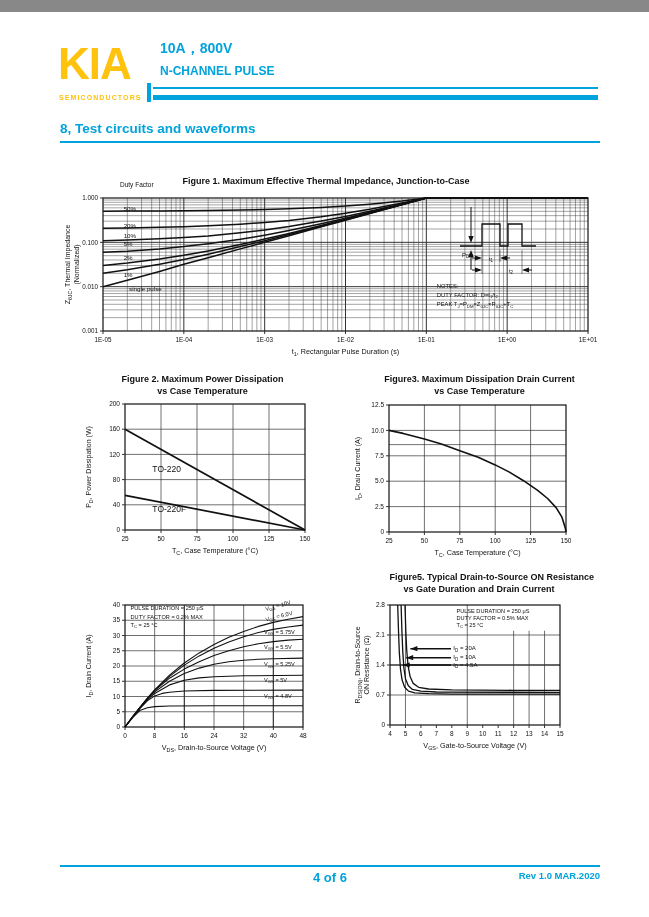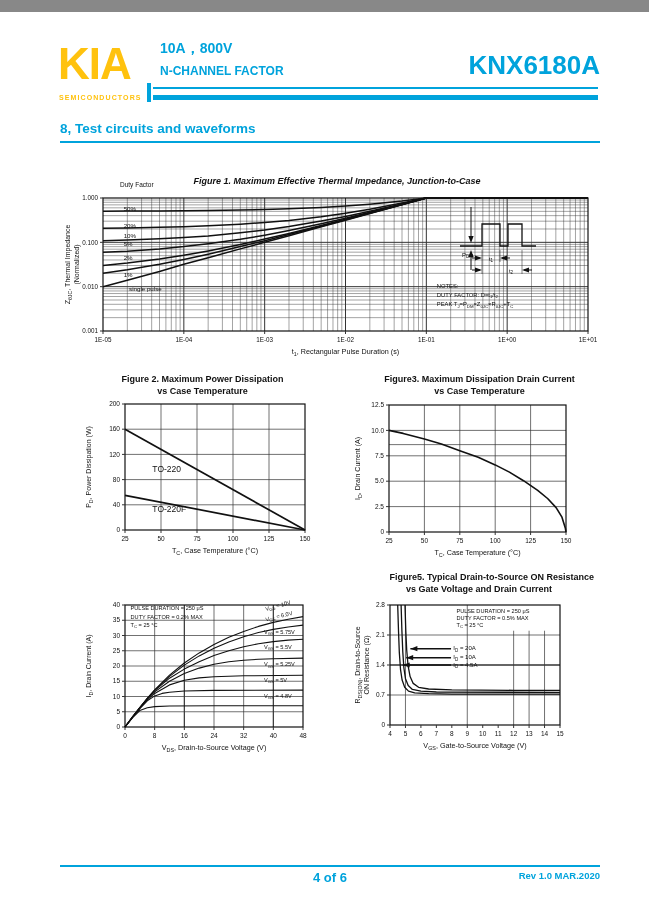--- a/index.html
+++ b/index.html
@@ -14,21 +14,21 @@
   .hdr-line-thin{left:153px;top:75px;width:445px;height:2px;background:var(--accent);}
   .hdr-line-thick{left:153px;top:83px;width:445px;height:5px;background:var(--accent);}
   .hdr-sub1{left:160px;top:28px;font-size:14px;font-weight:bold;color:var(--accent);}
   .hdr-sub2{left:160px;top:52px;font-size:12px;font-weight:bold;color:var(--accent);}
   .part-number{left:340px;top:38px;width:260px;text-align:right;font-size:26px;font-weight:600;color:var(--accent);}
   
   .section-title{left:60px;top:109px;font-size:13.5px;font-weight:bold;color:var(--accent);}
   .section-rule{left:60px;top:129px;width:540px;height:2px;background:var(--accent);}
   
   .ftitle{font-weight:bold;font-size:9px;color:#111;text-align:center;}
-  .fig1-title{left:67px;top:164px;width:540px;font-style:italic;}
+  .fig1-title{left:56px;top:164px;width:540px;}
   .duty-factor{left:120px;top:169px;font-size:6.5px;color:#111;}
   .fig2-t1{left:75px;top:362px;width:255px;}
   .fig2-t2{left:75px;top:374px;width:255px;}
   .fig3-t1{left:352px;top:362px;width:255px;}
   .fig3-t2{left:352px;top:374px;width:255px;}
   .fig4-t1{left:75px;top:566px;width:255px;}
   .fig5-t1{left:332px;top:560px;width:262px;text-align:right;}
   .fig5-t2{left:348px;top:572px;width:262px;}
   
   .svg1{left:60px;top:162px;} .svg2{left:75px;top:384px;} .svg3{left:352px;top:384px;}
@@ -43,22 +43,21 @@
 <body>
 
 <div class="page">
 
   <div class="abs kia-logo">KIA</div>
   <div class="abs kia-sub">SEMICONDUCTORS</div>
   <div class="abs hdr-vbar"></div>
   <div class="abs hdr-line-thin"></div>
   <div class="abs hdr-line-thick"></div>
   <div class="abs hdr-sub1">10A，800V</div>
-  <div class="abs hdr-sub2">N-CHANNEL FACTOR</div>
-  <div class="abs part-number">KNX6180A</div>
+  <div class="abs hdr-sub2">N-CHANNEL PULSE</div>
 
   <div class="abs section-title">8, Test circuits and waveforms</div>
   <div class="abs section-rule"></div>
 
   <div class="abs ftitle fig1-title">Figure 1. Maximum Effective Thermal Impedance, Junction-to-Case</div>
   <div class="abs duty-factor">Duty Factor</div>
   <svg class="abs svg1" width="540" height="186">
       <line x1="67.33325798283848" y1="24" x2="67.33325798283848" y2="157" stroke="#333" stroke-width="0.45"></line>
       <line x1="81.56730142317272" y1="24" x2="81.56730142317272" y2="157" stroke="#333" stroke-width="0.45"></line>
       <line x1="91.66651596567695" y1="24" x2="91.66651596567695" y2="157" stroke="#333" stroke-width="0.45"></line>
@@ -349,21 +348,21 @@
       <text x="190.91666666666666" y="14.100000000000009" font-size="5.6" text-anchor="start" fill="#111111" transform="rotate(-16 190.91666666666666 14.100000000000009)"><tspan>V</tspan><tspan font-size="4.2" dy="1.2">GS</tspan><tspan dy="-1.2"> = 10V</tspan></text>
       <text x="190.91666666666666" y="24.47" font-size="5.6" text-anchor="start" fill="#111111" transform="rotate(-14 190.91666666666666 24.47)"><tspan>V</tspan><tspan font-size="4.2" dy="1.2">GS</tspan><tspan dy="-1.2"> = 6.0V</tspan></text>
       <text x="189.0625" y="37.28" font-size="5.6" text-anchor="start" fill="#111111"><tspan>V</tspan><tspan font-size="4.2" dy="1.2">GS</tspan><tspan dy="-1.2"> = 5.75V</tspan></text>
       <text x="189.0625" y="51.92" font-size="5.6" text-anchor="start" fill="#111111"><tspan>V</tspan><tspan font-size="4.2" dy="1.2">GS</tspan><tspan dy="-1.2"> = 5.5V</tspan></text>
       <text x="189.0625" y="69.305" font-size="5.6" text-anchor="start" fill="#111111"><tspan>V</tspan><tspan font-size="4.2" dy="1.2">GS</tspan><tspan dy="-1.2"> = 5.25V</tspan></text>
       <text x="189.0625" y="84.555" font-size="5.6" text-anchor="start" fill="#111111"><tspan>V</tspan><tspan font-size="4.2" dy="1.2">GS</tspan><tspan dy="-1.2"> = 5V</tspan></text>
       <text x="189.0625" y="100.72" font-size="5.6" text-anchor="start" fill="#111111"><tspan>V</tspan><tspan font-size="4.2" dy="1.2">GS</tspan><tspan dy="-1.2"> = 4.8V</tspan></text>
     </svg>
 
   <div class="abs ftitle fig5-t1">Figure5.  Typical Drain-to-Source ON Resistance</div>
-  <div class="abs ftitle fig5-t2">vs Gate Voltage and Drain Current</div>
+  <div class="abs ftitle fig5-t2">vs Gate Duration and Drain Current</div>
   <svg class="abs svg5" width="258" height="165">
       <line x1="53.45454545454545" y1="8" x2="53.45454545454545" y2="128" stroke="#333" stroke-width="0.7"></line>
       <line x1="115.27272727272727" y1="8" x2="115.27272727272727" y2="128" stroke="#333" stroke-width="0.7"></line>
       <line x1="38" y1="98" x2="208" y2="98" stroke="#333" stroke-width="0.7"></line>
       <line x1="38" y1="37.999999999999986" x2="208" y2="37.999999999999986" stroke="#333" stroke-width="0.7"></line>
       <line x1="38" y1="68" x2="208" y2="68" stroke="#333" stroke-width="1.3"></line>
       <line x1="161.63636363636363" y1="33.71428571428571" x2="161.63636363636363" y2="128" stroke="#333" stroke-width="0.7"></line>
       <line x1="177.0909090909091" y1="33.71428571428571" x2="177.0909090909091" y2="128" stroke="#333" stroke-width="0.7"></line>
       <line x1="192.54545454545453" y1="33.71428571428571" x2="192.54545454545453" y2="128" stroke="#333" stroke-width="0.7"></line>
       <rect x="38" y="8" width="170" height="120" fill="none" stroke="#111111" stroke-width="1.2"></rect>

